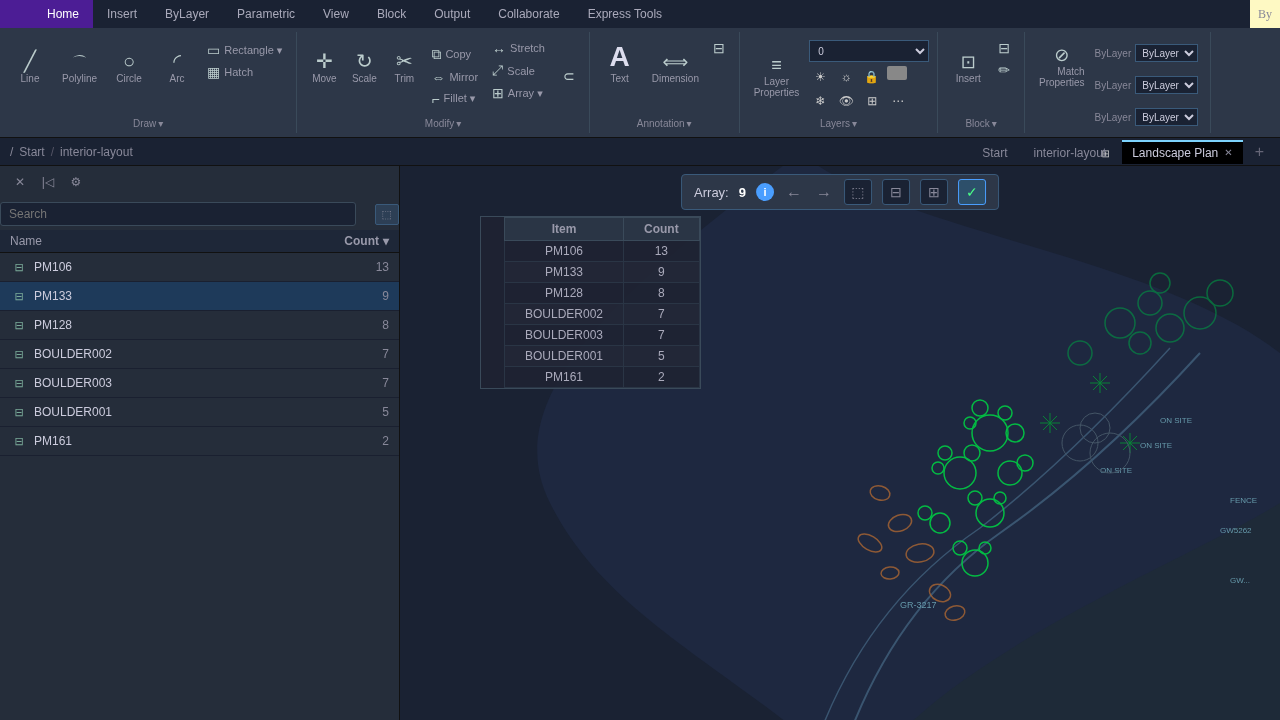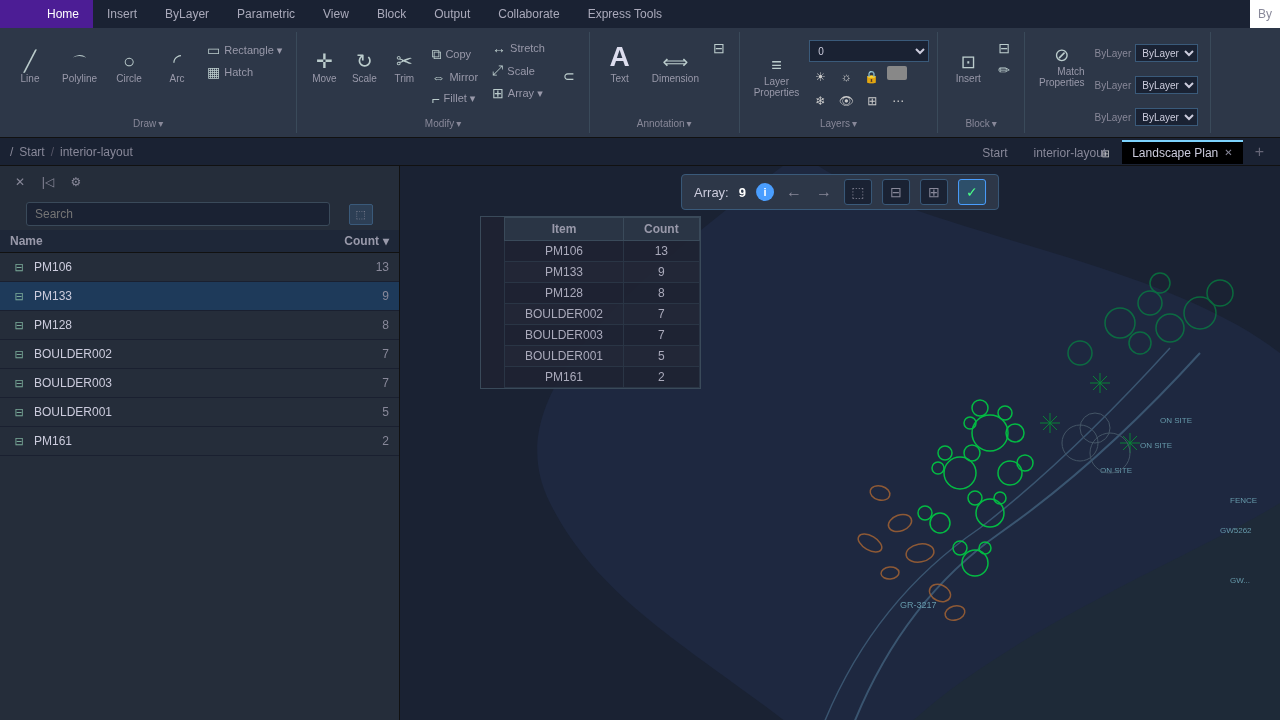--- a/index.html
+++ b/index.html
@@ -39,21 +39,21 @@
     .main { display: flex; height: calc(720px - 28px - 110px - 28px); }
 
     
     .left-panel { width: 400px; min-width: 400px; background: #252d3a; border-right: 1px solid #111; display: flex; flex-direction: column; }
     .panel-toolbar { display: flex; align-items: center; padding: 4px 8px; gap: 4px; }
     .panel-icon-btn { width: 24px; height: 24px; display: flex; align-items: center; justify-content: center; cursor: pointer; color: #889; }
     .search-bar { flex: 1; background: #1a2233; border: 1px solid #3a4a5a; border-radius: 3px; padding: 4px 8px; color: #ccd; font-size: 12px; outline: none; }
     .select-btn { background: #2d3f55; border: 1px solid #3a5a7a; padding: 3px 6px; border-radius: 2px; cursor: pointer; color: #889; font-size: 11px; }
 
     .table-header { display: flex; padding: 4px 10px; background: #1e2738; border-bottom: 1px solid #111; }
-    .col-name { flex: 1; font-size: 12px; color: #99a; font-weight: bold; }
+    .col-name { flex: 1; font-size: 12px; color: #99a; font-weight: normal; }
     .col-count { width: 60px; text-align: right; font-size: 12px; color: #99a; font-weight: bold; display: flex; align-items: center; justify-content: flex-end; gap: 4px; cursor: pointer; }
 
     .table-body { flex: 1; overflow-y: auto; }
     .table-row { display: flex; align-items: center; padding: 5px 10px; cursor: pointer; border-bottom: 1px solid #1a2030; }
     .table-row.selected { background: #1e3a5a; }
     .row-icon { width: 18px; height: 18px; margin-right: 6px; color: #6aaa88; font-size: 11px; display: flex; align-items: center; justify-content: center; }
     .row-name { flex: 1; font-size: 12px; color: #ccd; }
     .row-count { width: 60px; text-align: right; font-size: 12px; color: #889; }
 
     
@@ -89,21 +89,21 @@
     <div class="ribbon-tab active">Home</div>
     <div class="ribbon-tab">Insert</div>
     <div class="ribbon-tab">ByLayer</div>
     <div class="ribbon-tab">Parametric</div>
     <div class="ribbon-tab">View</div>
     <div class="ribbon-tab">Block</div>
     <div class="ribbon-tab">Output</div>
     <div class="ribbon-tab">Collaborate</div>
     <div class="ribbon-tab">Express Tools</div>
     <div style="flex:1; background:#1a2233;"></div>
-    <div style="background:#ffffff; padding:0 8px; display:flex; align-items:center; color:#889; font-size:12px;">
+    <div style="background:#fef9c3; padding:0 8px; display:flex; align-items:center; color:#889; font-size:12px;font-family:Liberation Serif, serif;">
       <span>By</span>
     </div>
   </div>
 
   <div class="ribbon-content">
 
     <div class="ribbon-group">
       <div class="ribbon-group-items">
         <div style="display:flex; gap:4px;">
           <div class="ribbon-btn">
@@ -325,21 +325,21 @@
 </div>
 
 <div class="main">
 
   <div class="left-panel">
     <div class="panel-toolbar">
       <div class="panel-icon-btn">✕</div>
       <div class="panel-icon-btn">|◁</div>
       <div class="panel-icon-btn">⚙</div>
     </div>
-    <div style="padding: 4px 26px; display:flex; align-items:center; gap:19px;">
+    <div style="padding: 4px 0; display:flex; align-items:center; gap:19px;">
       <input class="search-bar" type="text" placeholder="Search" style="">
       <button class="select-btn">⬚</button>
     </div>
     <div class="table-header">
       <div class="col-name">Name</div>
       <div class="col-count">
         <span>Count</span>
         <span>▾</span>
       </div>
     </div>

